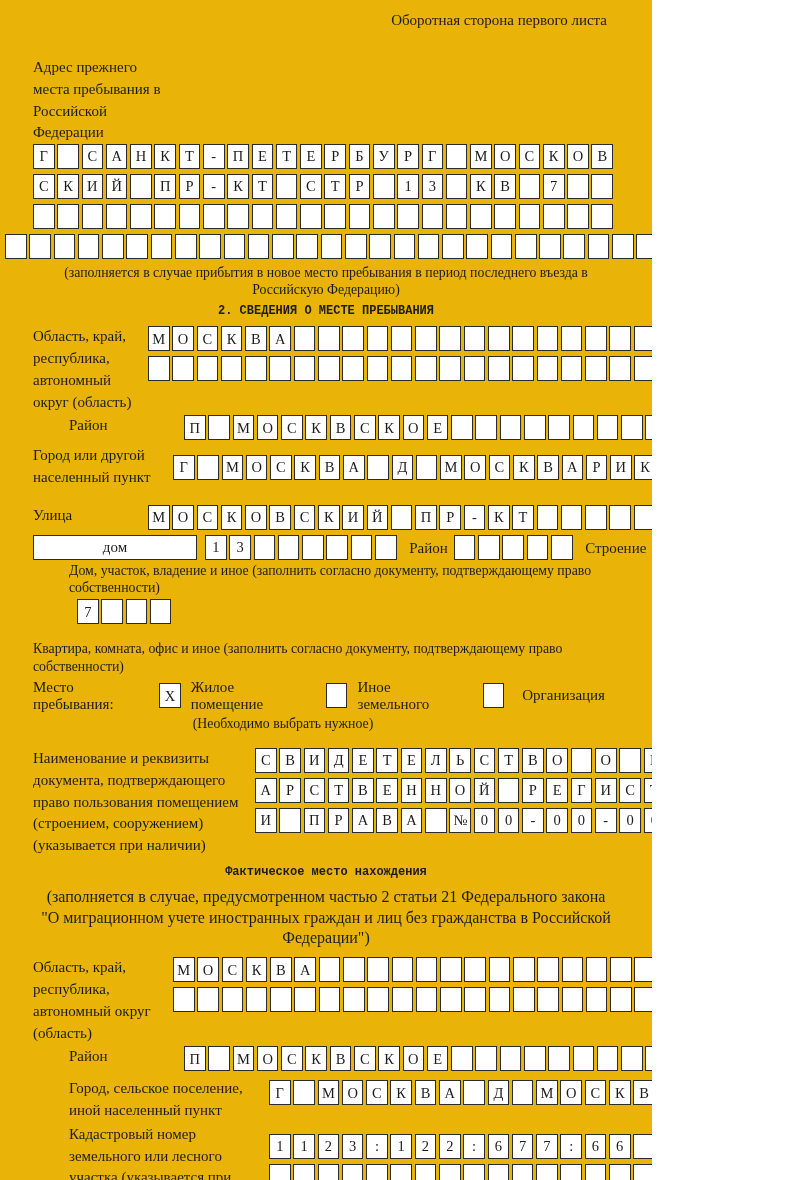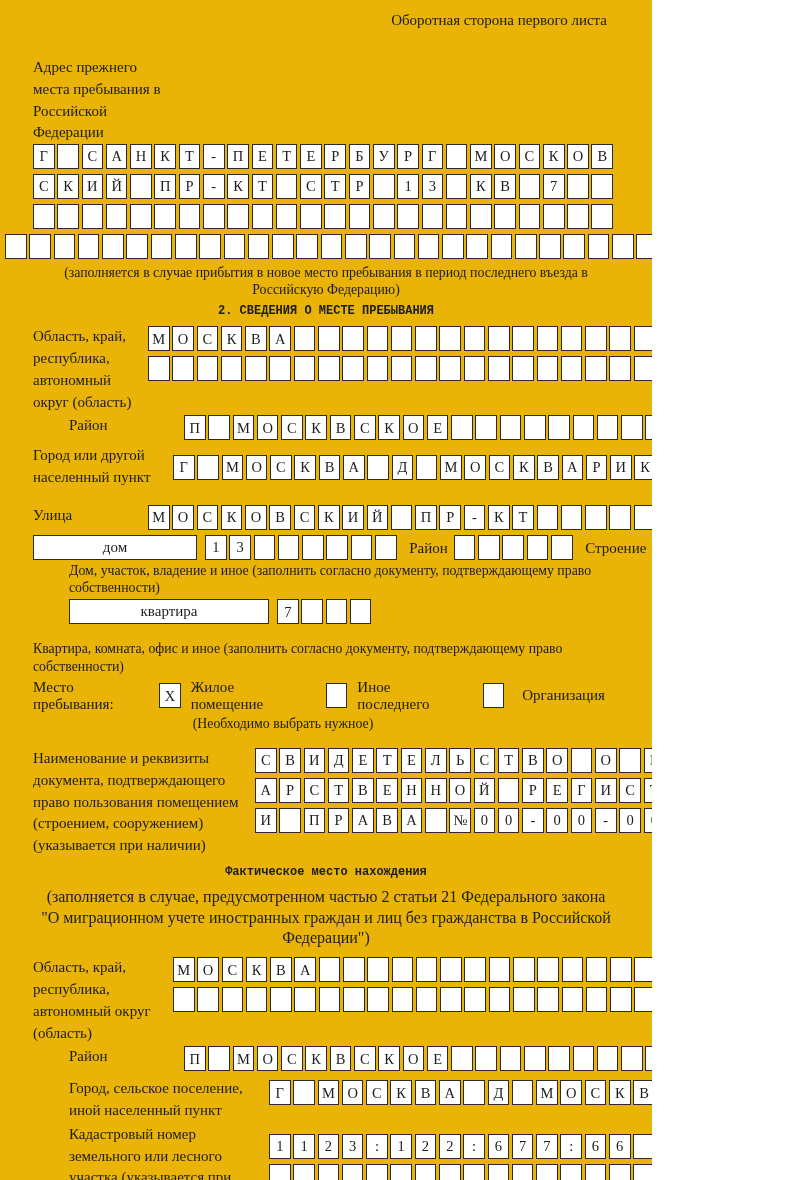--- a/index.html
+++ b/index.html
@@ -361,38 +361,35 @@
     <div class="boxrow" style="margin:0">
         <span class="cell">1</span>
         <span class="cell"></span>
         <span class="cell"></span>
         <span class="cell"></span>
       </div>
   </div>
   <div class="caption mt2">Дом, участок, владение и иное (заполнить согласно документу, подтверждающему право собственности)</div>
 
   <div class="frow vcenter mt2">
-    <div class="widebox" style="width:200px">
-      <span>квартира</span>
-    </div>
     <div class="boxrow" style="margin:0 0 0 8px">
         <span class="cell">7</span>
         <span class="cell"></span>
         <span class="cell"></span>
         <span class="cell"></span>
       </div>
   </div>
   <div class="caption mt4">Квартира, комната, офис и иное (заполнить согласно документу, подтверждающему право собственности)</div>
 
   <div class="stay-row">
     <span>Место пребывания:</span>
     <span class="cell">X</span>
     <span class="opt">Жилое помещение</span>
     <span class="cell"></span>
-    <span class="opt">Иное последнего</span>
+    <span class="opt">Иное земельного</span>
     <span class="cell" style="margin-right:18px"></span>
     <span class="opt">Организация</span>
   </div>
   <div class="caption center" style="width:500px">(Необходимо выбрать нужное)</div>
 
   <div class="frow mt4">
     <div class="flabel" style="width:222px">Наименование и реквизиты документа, подтверждающего право пользования помещением (строением, сооружением) (указывается при наличии)</div>
     <div class="fcells">
       <div class="boxrow">
           <span class="cell">С</span>

